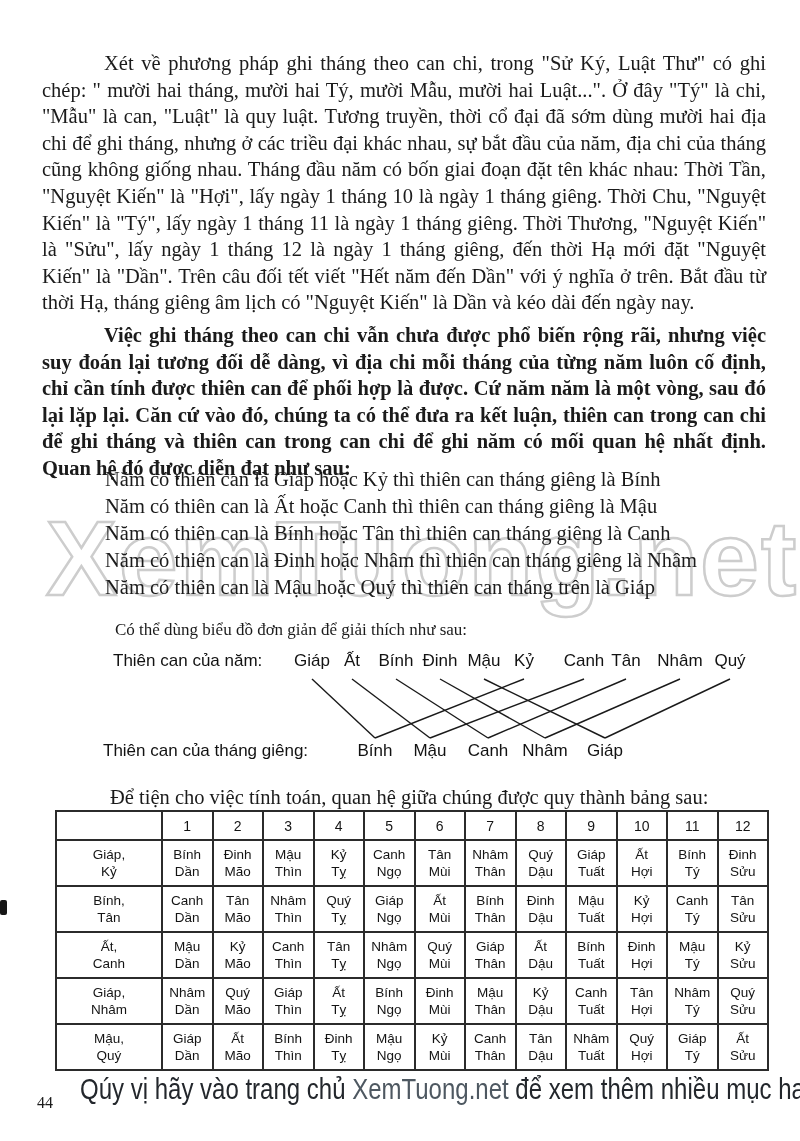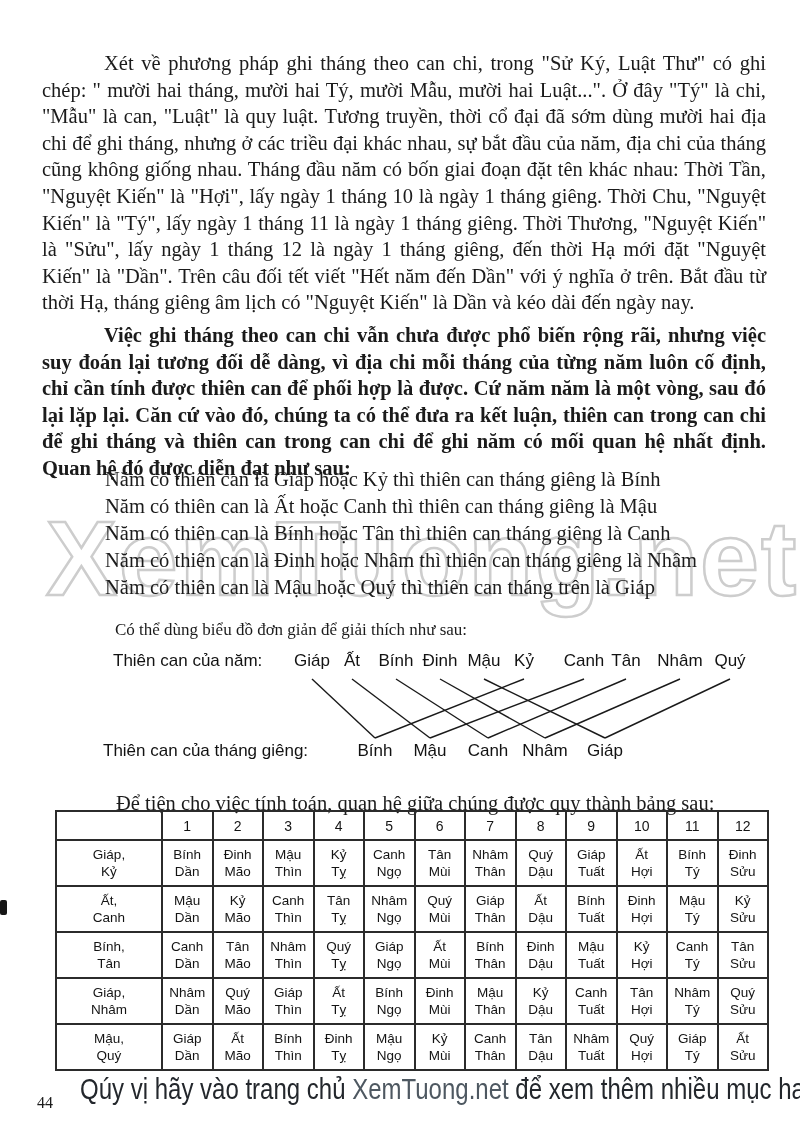--- a/index.html
+++ b/index.html
@@ -10,21 +10,21 @@
      font-family:"Liberation Sans",sans-serif;font-weight:bold;font-size:106px;letter-spacing:2px;
      color:transparent;-webkit-text-stroke:2.5px #cdcdcd;}
   
   .para{position:absolute;left:42px;width:724px;font-size:20.5px;line-height:26.6px;
         text-align:justify;text-indent:62px;margin:0;z-index:1;}
   #p1{top:50px;}
   #p2{top:322px;font-weight:bold;}
   .rules{position:absolute;left:105px;top:466px;width:660px;font-size:20.5px;line-height:27px;z-index:1;}
   .rule-line{white-space:nowrap;}
   .note{position:absolute;left:99px;top:604px;width:660px;font-size:17px;margin:16px;z-index:1;}
-  .table-intro{position:absolute;left:42px;top:780px;width:724px;font-size:20.5px;margin:12px;
+  .table-intro{position:absolute;left:42px;top:780px;width:724px;font-size:20.5px;margin:6px;
         text-indent:62px;z-index:1;}
   
   .diagram{position:absolute;left:0;top:645px;width:643px;height:125px;z-index:1;
         font-family:"Liberation Sans",sans-serif;font-size:17px;color:#121212;}
   .diagram .rowlabel{position:absolute;white-space:nowrap;}
   #diag-top-label{left:113px;top:6px;}
   #diag-bottom-label{left:103px;top:96px;}
   .stem{position:absolute;transform:translateX(-50%);white-space:nowrap;}
   #diag-lines{position:absolute;left:0;top:31px;}
   
@@ -182,20 +182,74 @@
             <div>Bính</div>
             <div>Tý</div>
           </td>
           <td>
             <div>Đinh</div>
             <div>Sửu</div>
           </td>
         </tr>
         <tr>
           <td>
+            <div>Bính,</div>
+            <div>Tân</div>
+          </td>
+          <td>
+            <div>Canh</div>
+            <div>Dần</div>
+          </td>
+          <td>
+            <div>Tân</div>
+            <div>Mão</div>
+          </td>
+          <td>
+            <div>Nhâm</div>
+            <div>Thìn</div>
+          </td>
+          <td>
+            <div>Quý</div>
+            <div>Tỵ</div>
+          </td>
+          <td>
+            <div>Giáp</div>
+            <div>Ngọ</div>
+          </td>
+          <td>
+            <div>Ất</div>
+            <div>Mùi</div>
+          </td>
+          <td>
+            <div>Bính</div>
+            <div>Thân</div>
+          </td>
+          <td>
+            <div>Đinh</div>
+            <div>Dậu</div>
+          </td>
+          <td>
+            <div>Mậu</div>
+            <div>Tuất</div>
+          </td>
+          <td>
+            <div>Kỷ</div>
+            <div>Hợi</div>
+          </td>
+          <td>
+            <div>Canh</div>
+            <div>Tý</div>
+          </td>
+          <td>
+            <div>Tân</div>
+            <div>Sửu</div>
+          </td>
+        </tr>
+        <tr>
+          <td>
             <div>Ất,</div>
             <div>Canh</div>
           </td>
           <td>
             <div>Mậu</div>
             <div>Dần</div>
           </td>
           <td>
             <div>Kỷ</div>
             <div>Mão</div>
@@ -231,74 +285,20 @@
           <td>
             <div>Đinh</div>
             <div>Hợi</div>
           </td>
           <td>
             <div>Mậu</div>
             <div>Tý</div>
           </td>
           <td>
             <div>Kỷ</div>
-            <div>Sửu</div>
-          </td>
-        </tr>
-        <tr>
-          <td>
-            <div>Bính,</div>
-            <div>Tân</div>
-          </td>
-          <td>
-            <div>Canh</div>
-            <div>Dần</div>
-          </td>
-          <td>
-            <div>Tân</div>
-            <div>Mão</div>
-          </td>
-          <td>
-            <div>Nhâm</div>
-            <div>Thìn</div>
-          </td>
-          <td>
-            <div>Quý</div>
-            <div>Tỵ</div>
-          </td>
-          <td>
-            <div>Giáp</div>
-            <div>Ngọ</div>
-          </td>
-          <td>
-            <div>Ất</div>
-            <div>Mùi</div>
-          </td>
-          <td>
-            <div>Bính</div>
-            <div>Thân</div>
-          </td>
-          <td>
-            <div>Đinh</div>
-            <div>Dậu</div>
-          </td>
-          <td>
-            <div>Mậu</div>
-            <div>Tuất</div>
-          </td>
-          <td>
-            <div>Kỷ</div>
-            <div>Hợi</div>
-          </td>
-          <td>
-            <div>Canh</div>
-            <div>Tý</div>
-          </td>
-          <td>
-            <div>Tân</div>
             <div>Sửu</div>
           </td>
         </tr>
         <tr>
           <td>
             <div>Giáp,</div>
             <div>Nhâm</div>
           </td>
           <td>
             <div>Nhâm</div>

